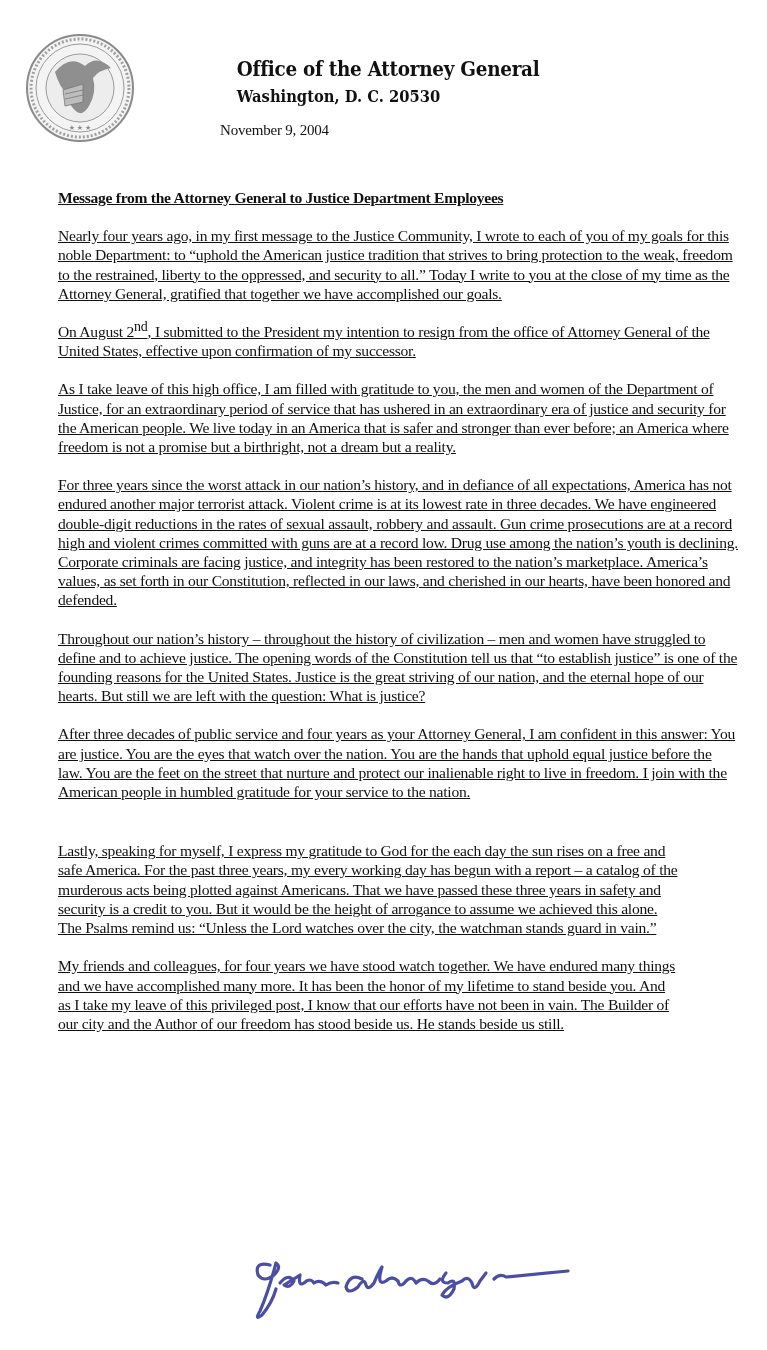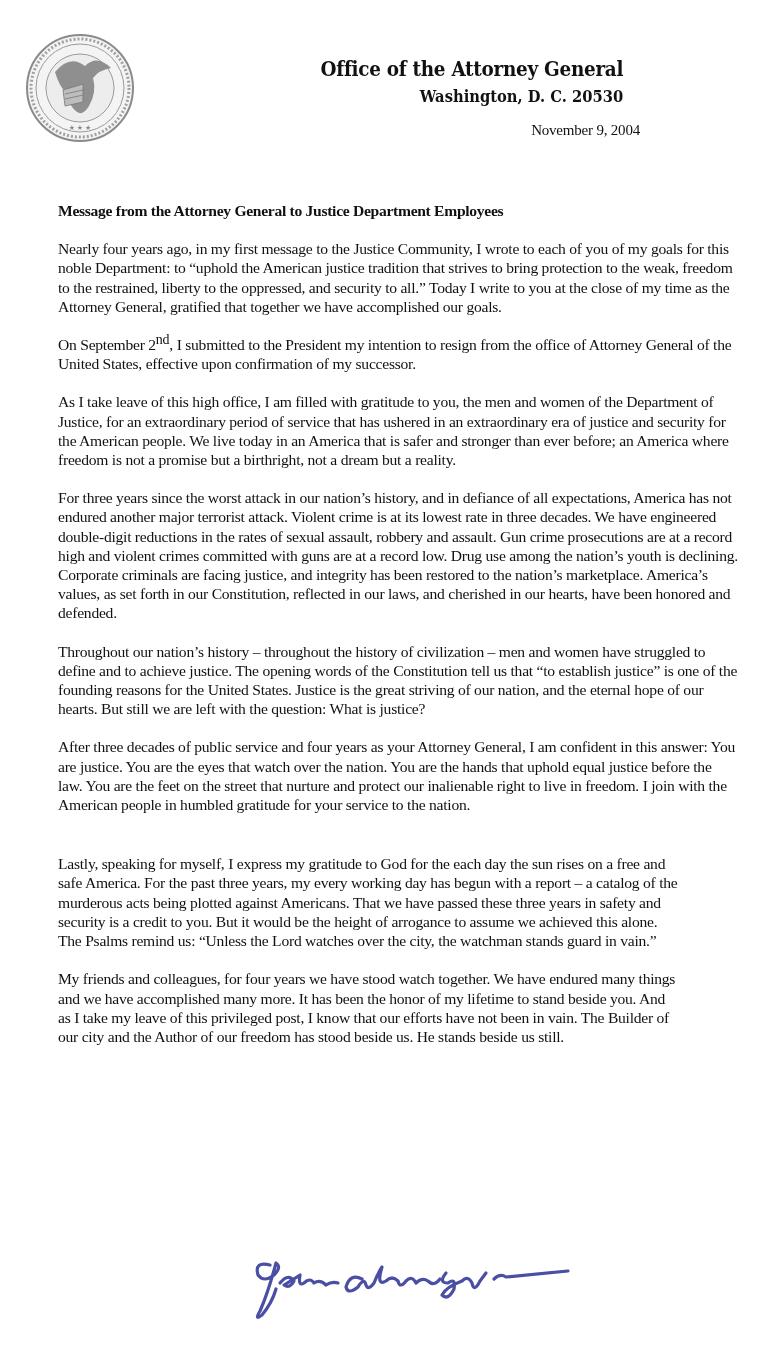--- a/index.html
+++ b/index.html
@@ -5,36 +5,36 @@
   html, body { margin: 0; padding: 0; background: #ffffff; }
   body {
     width: 767px; height: 1350px; position: relative; overflow: hidden;
     font-family: "Liberation Serif", "DejaVu Serif", serif;
     color: #111;
   }
   .seal {
     position: absolute; left: 25px; top: 32px; width: 110px; height: 112px;
   }
   .letterhead {
-    position: absolute; left: 220px; width: 420px; top: 56px; text-align: right;
+    position: absolute; left: 220px; width: 420px; top: 56px; text-align: left;
   }
   .lh-office {
     font-family: "DejaVu Serif", "Liberation Serif", serif;
     font-size: 20px; font-weight: bold; letter-spacing: -0.3px;
     transform: scaleX(0.92); line-height: 26px;
   }
   .lh-city {
     font-family: "DejaVu Serif", "Liberation Serif", serif;
     font-size: 16px; font-weight: bold; line-height: 22px; margin-top: 4px;
     transform: scaleX(0.92);
   }
   .lh-date { font-size: 15px; margin-top: 14px; letter-spacing: -0.2px; }
   .content {
-    position: absolute; left: 58px; top: 201px; width: 680px;
-    font-size: 15.6px; line-height: 19.2px; letter-spacing: -0.25px;
+    position: absolute; left: 58px; top: 188px; width: 680px;
+    font-size: 15.6px; line-height: 19.2px; letter-spacing: -0.25px; text-decoration: underline;
   }
   .subject { font-weight: bold; margin: 0 0 19px 0; letter-spacing: -0.3px; }
   .para { margin: 0 0 19px 0; }
   .para.narrow { width: 620px; }
   .para.gap-extra { margin-top: 40px; }
   sup { font-size: 14px; line-height: 0; }
   .signature {
     position: absolute; left: 250px; top: 1253px; width: 360px; height: 70px;
   }
 </style>
@@ -55,21 +55,21 @@
 
 <div class="letterhead">
   <div class="lh-office">Office of the Attorney General</div>
   <div class="lh-city">Washington, D. C. 20530</div>
   <div class="lh-date">November 9, 2004</div>
 </div>
 
 <div class="content">
   <p class="subject">Message from the Attorney General to Justice Department Employees</p>
   <p class="para">Nearly four years ago, in my first message to the Justice Community, I wrote to each of you of my goals for this noble Department:  to “uphold the American justice tradition that strives to bring protection to the weak, freedom to the restrained, liberty to the oppressed, and security to all.” Today I write to you at the close of my time as the Attorney General, gratified that together we have accomplished our goals.</p>
-  <p class="para"><span>On September 2</span><sup>nd</sup><span>, I submitted to the President my intention to resign from the office of Attorney General of the United States, effective upon confirmation of my successor.</span></p>
+  <p class="para"><span>On August 2</span><sup>nd</sup><span>, I submitted to the President my intention to resign from the office of Attorney General of the United States, effective upon confirmation of my successor.</span></p>
   <p class="para">As I take leave of this high office, I am filled with gratitude to you, the men and women of the Department of Justice, for an extraordinary period of service that has ushered in an extraordinary era of justice and security for the American people.  We live today in an America that is safer and stronger than ever before; an America where freedom is not a promise but a birthright, not a dream but a reality.</p>
   <p class="para">For three years since the worst attack in our nation’s history, and in defiance of all expectations, America has not endured another major terrorist attack.  Violent crime is at its lowest rate in three decades.  We have engineered double-digit reductions in the rates of sexual assault, robbery and assault.  Gun crime prosecutions are at a record high and violent crimes committed with guns are at a record low.  Drug use among the nation’s youth is declining.  Corporate criminals are facing justice, and integrity has been restored to the nation’s marketplace.  America’s values, as set forth in our Constitution, reflected in our laws, and cherished in our hearts, have been honored and defended.</p>
   <p class="para">Throughout our nation’s history – throughout the history of civilization – men and women have struggled to define and to achieve justice.  The opening words of the Constitution tell us that “to establish justice” is one of the founding reasons for the United States.  Justice is the great striving of our nation, and the eternal hope of our hearts.   But still we are left with the question:  What is justice?</p>
   <p class="para">After three decades of public service and four years as your Attorney General, I am confident in this answer:  You are justice.  You are the eyes that watch over the nation.  You are the hands that uphold equal justice before the law.  You are the feet on the street that nurture and protect our inalienable right to live in freedom.  I join with the American people in humbled gratitude for your service to the nation.</p>
   <p class="para narrow gap-extra">Lastly, speaking for myself, I express my gratitude to God for the each day the sun rises on a free and safe America.  For the past three years, my every working day has begun with a report – a catalog of the murderous acts being plotted against Americans.  That we have passed these three years in safety and security is a credit to you.  But it would be the height of arrogance to assume we achieved this alone.  The Psalms remind us:  “Unless the Lord watches over the city, the watchman stands guard in vain.”</p>
   <p class="para narrow">My friends and colleagues, for four years we have stood watch together.  We have endured many things and we have accomplished many more.  It has been the honor of my lifetime to stand beside you.  And as I take my leave of this privileged post, I know that our efforts have not been in vain.  The Builder of our city and the Author of our freedom has stood beside us.  He stands beside us still.</p>
 </div>
 
 <svg class="signature" viewBox="0 0 360 70" fill="none" stroke-linecap="round" stroke-linejoin="round">
   <g id="sig-strokes" stroke-width="3.2" stroke="#4a4fa3">

